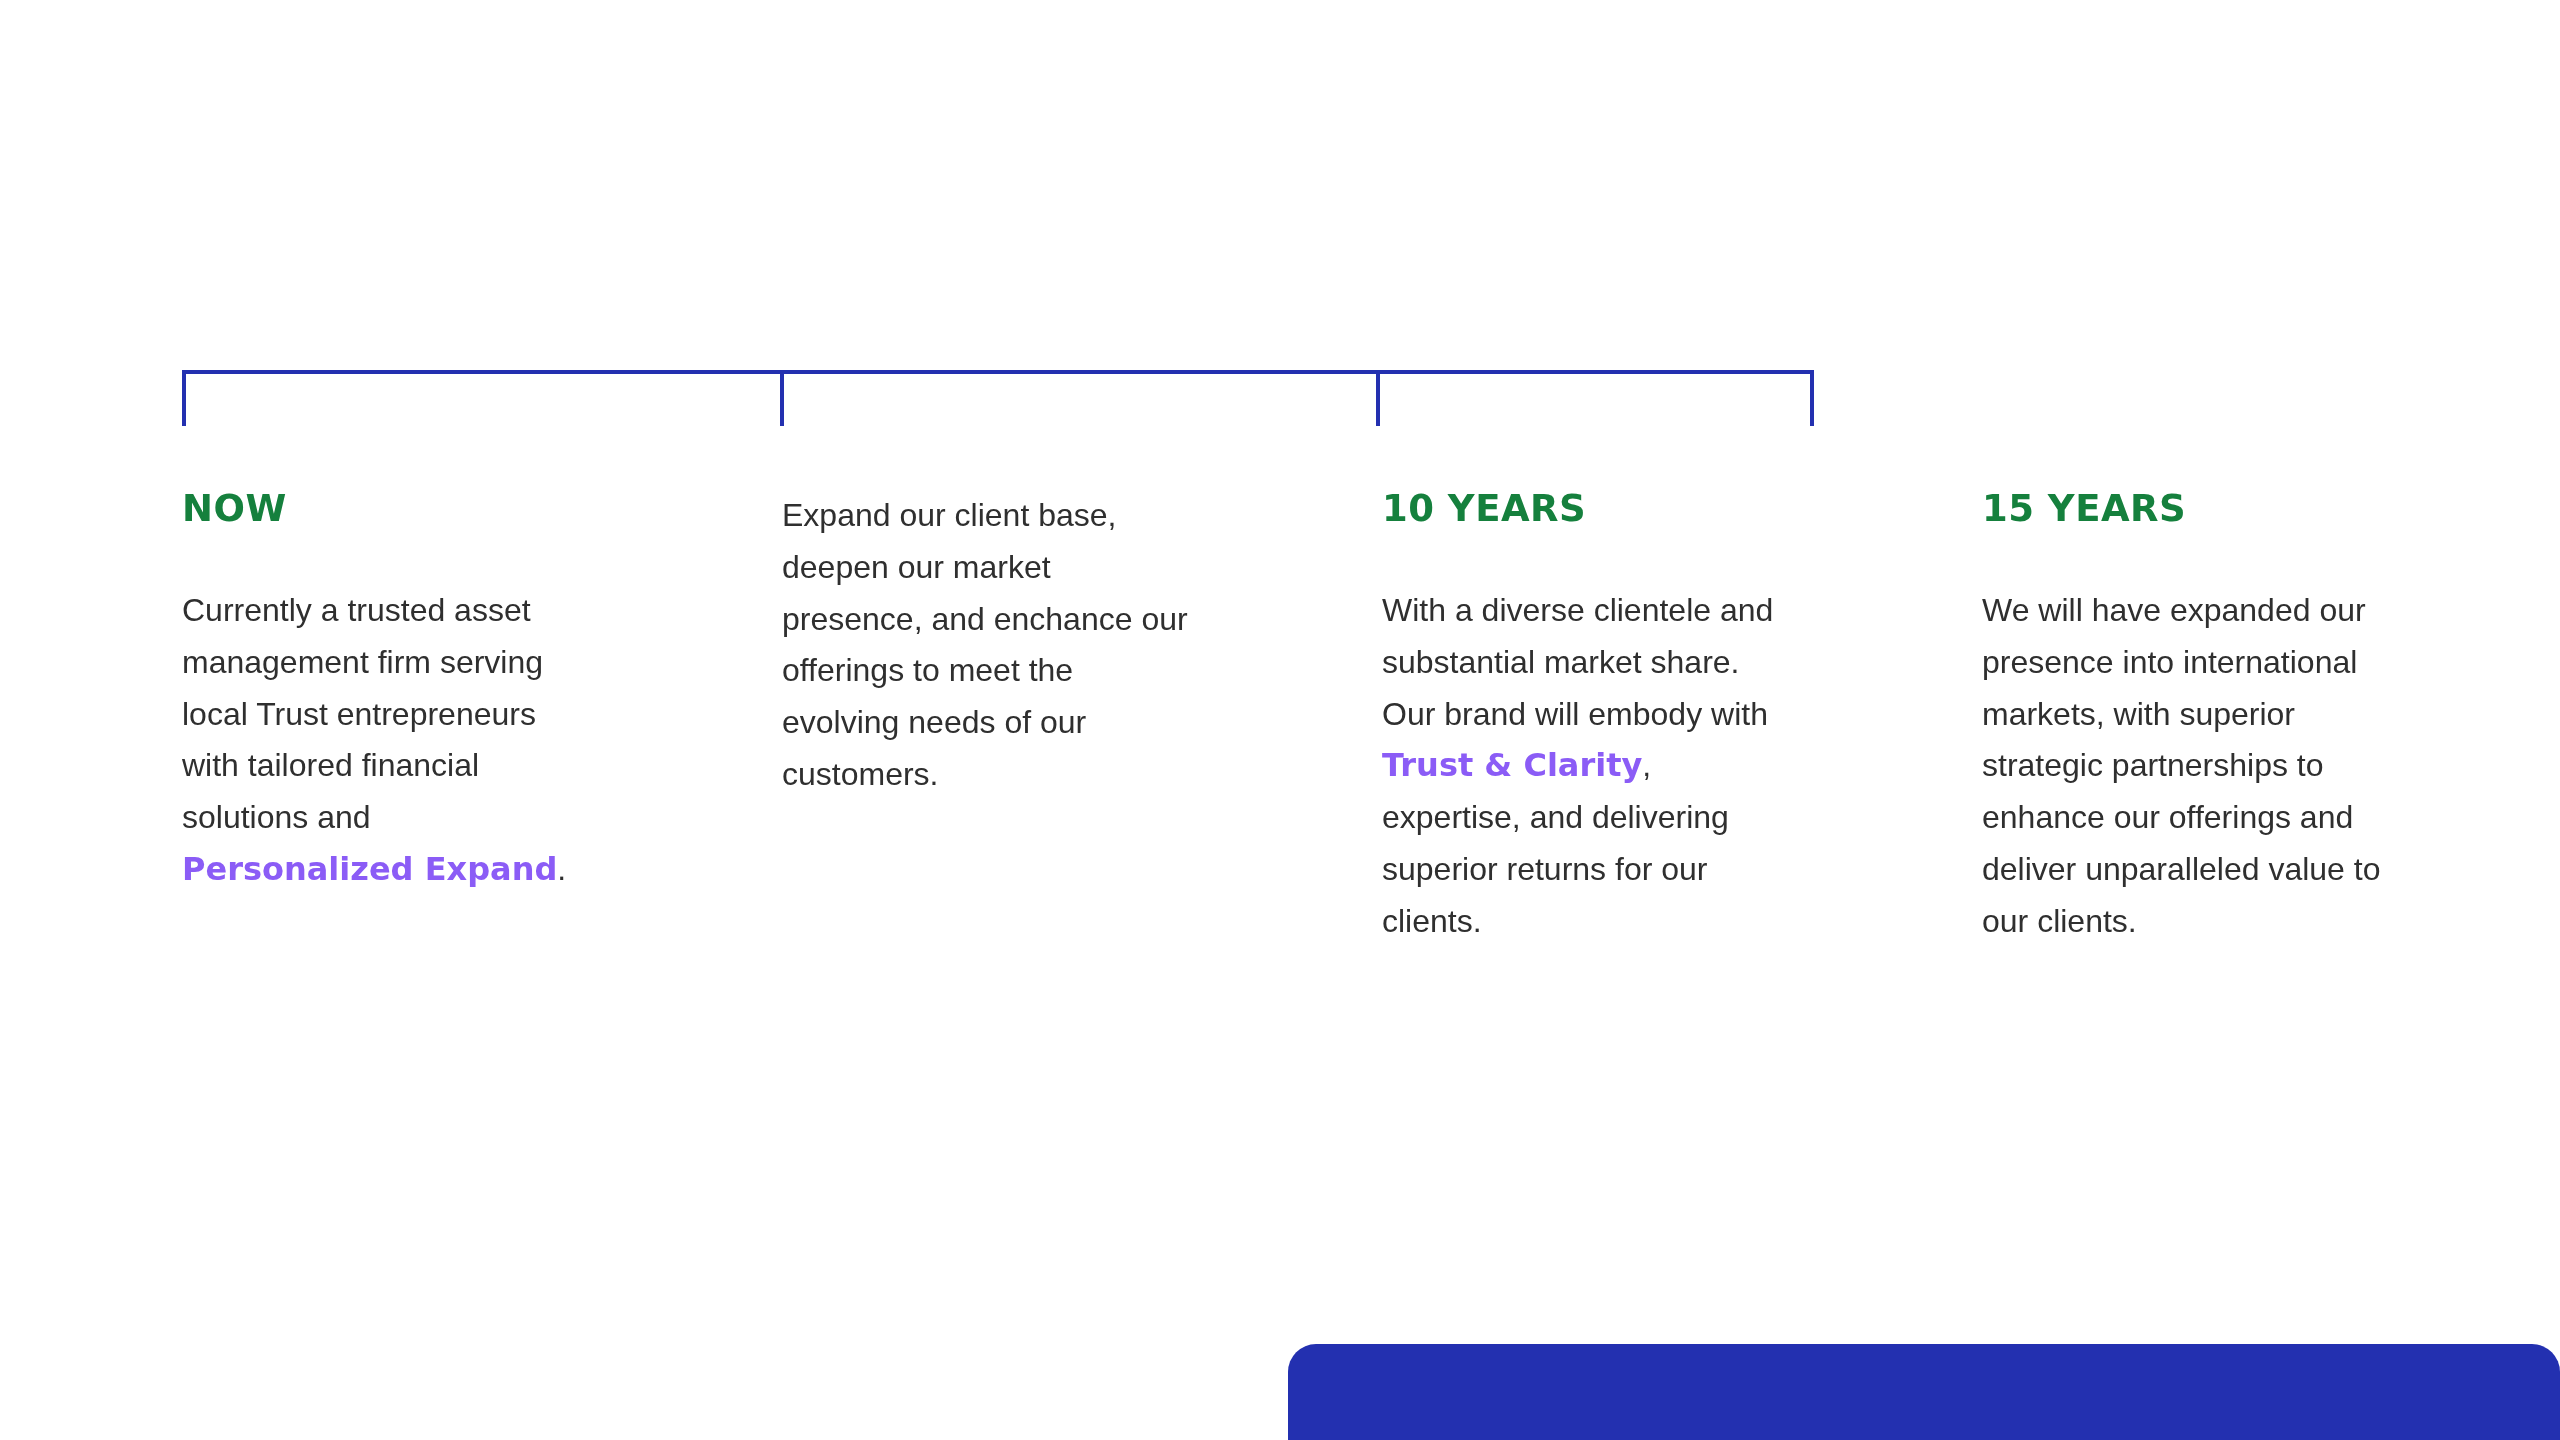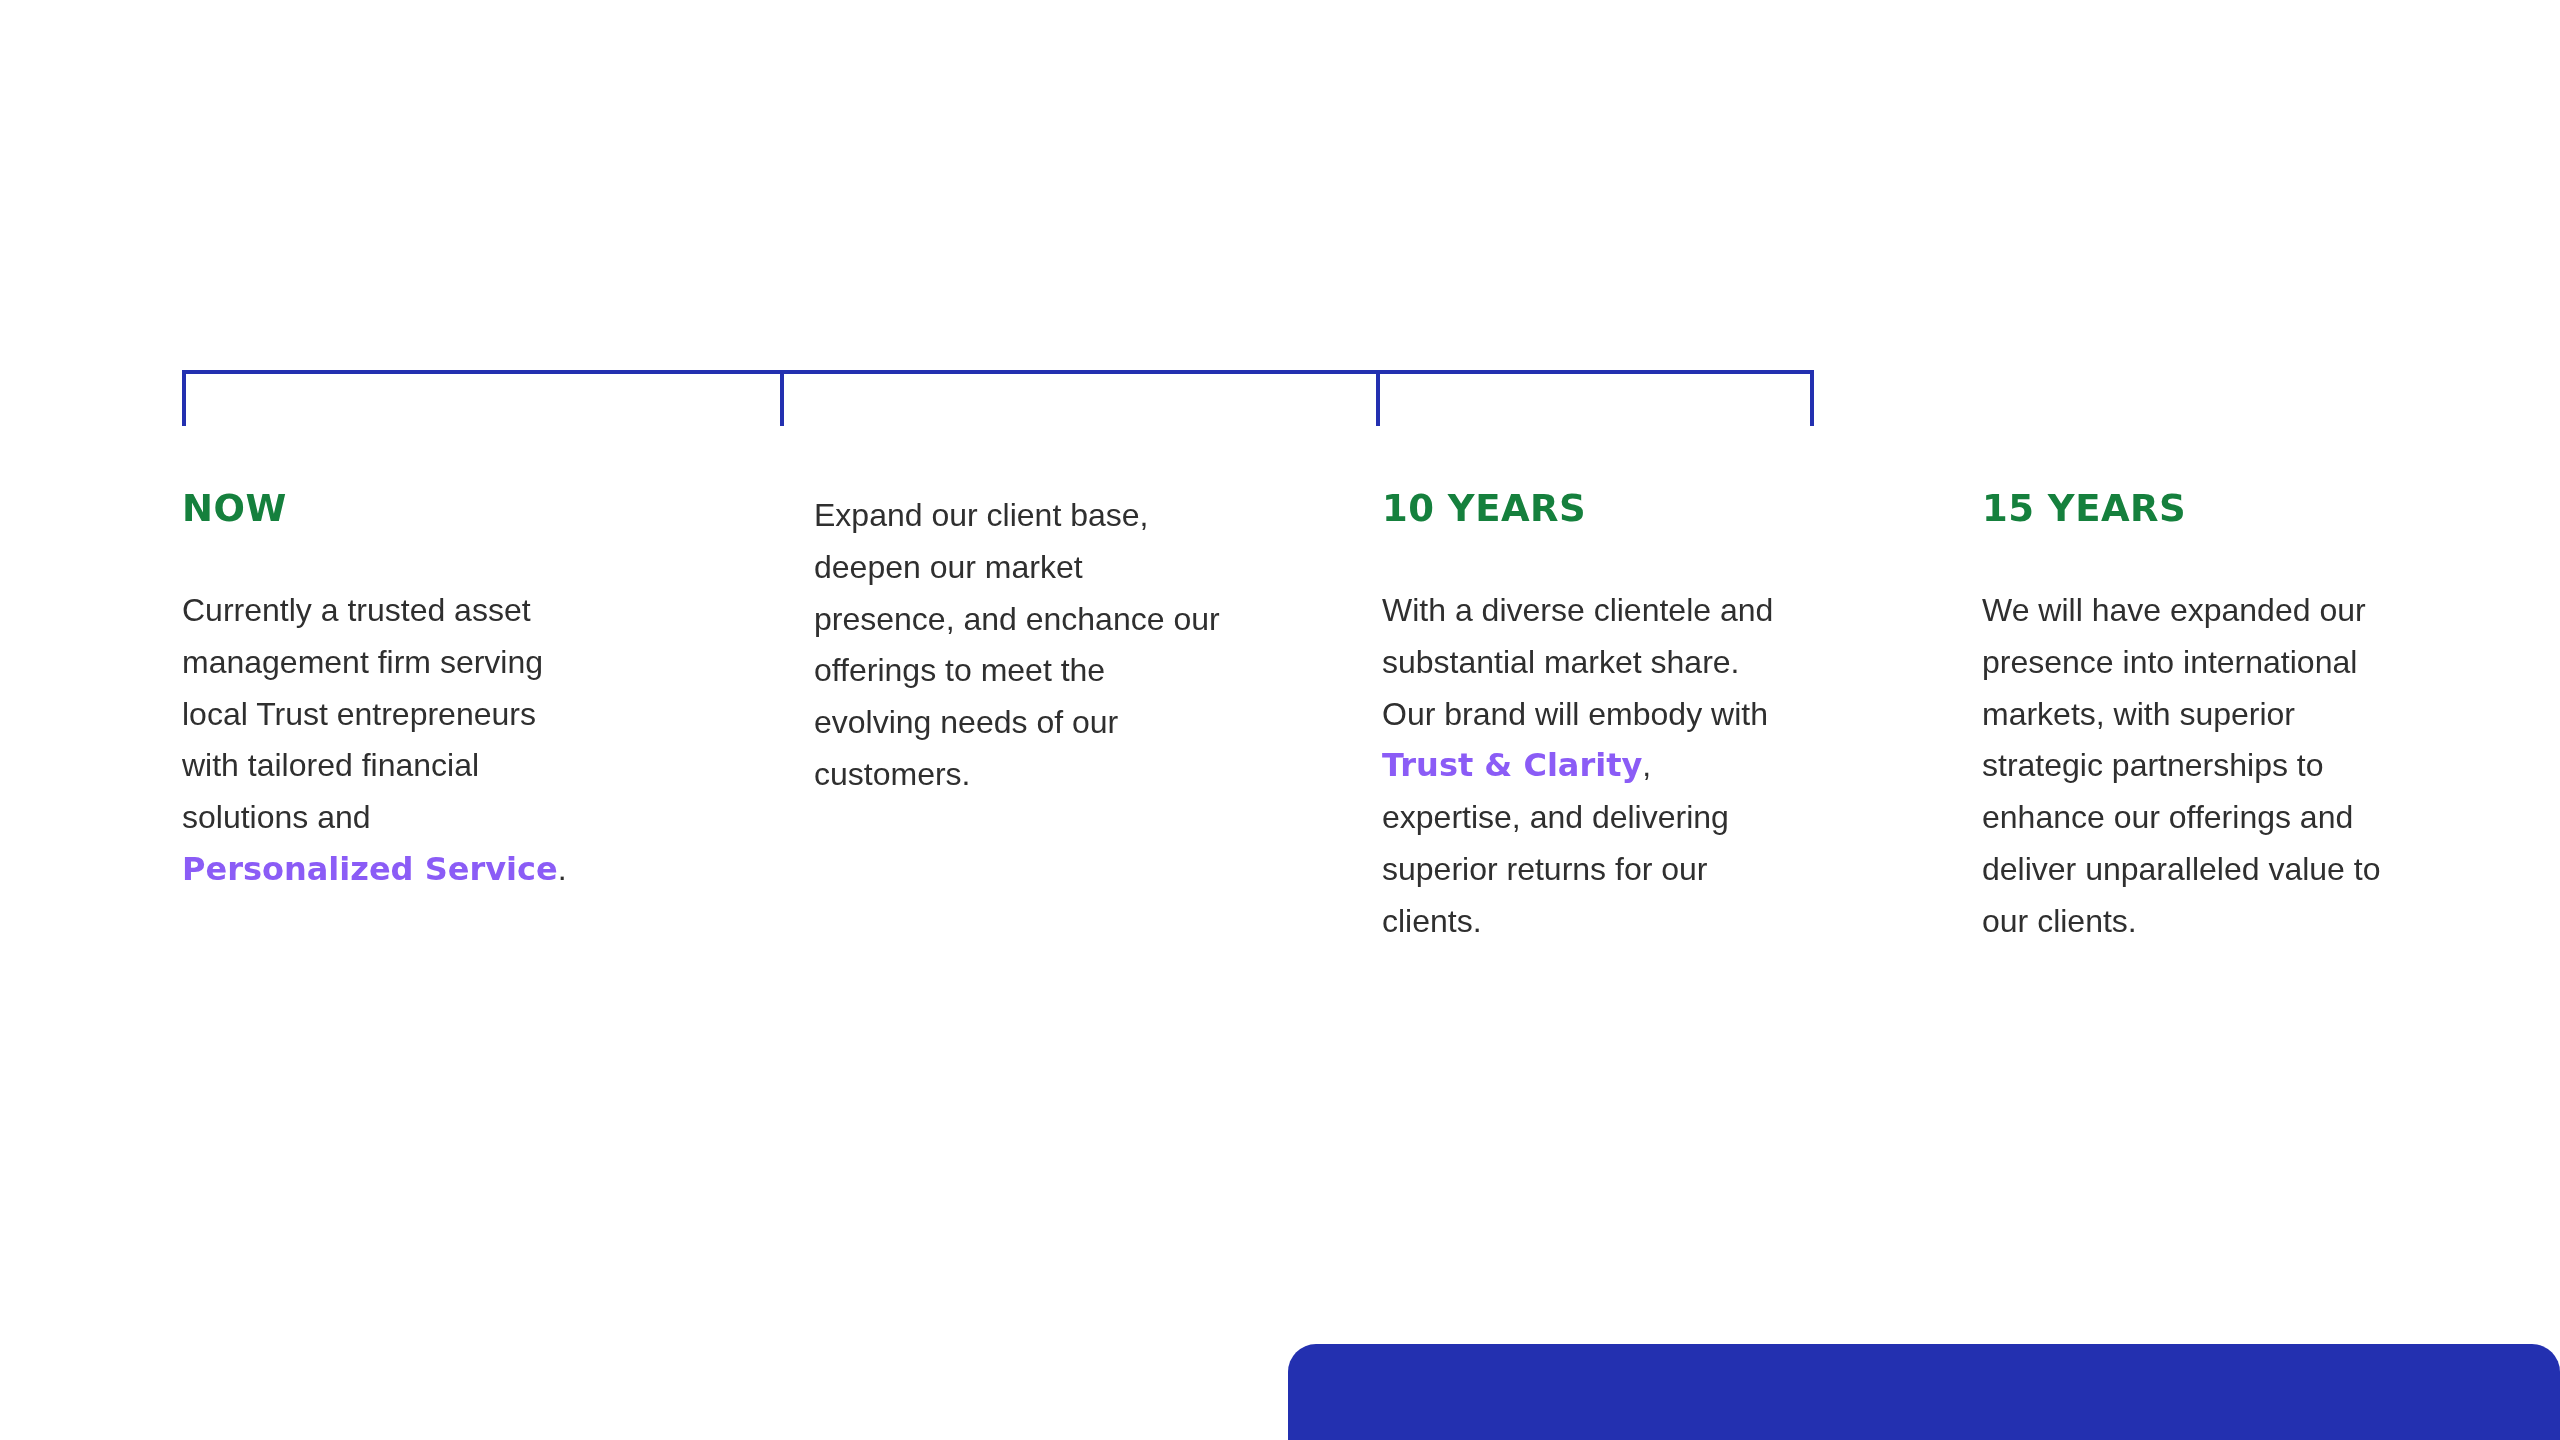--- a/index.html
+++ b/index.html
@@ -72,21 +72,21 @@
     font-weight: 400;
   }
   .col-body .hl {
     color: #8b5cf6;
     font-family: "DejaVu Sans", sans-serif;
     font-weight: 700;
   }
 
   
   .col-0 .col-body { width: 390px; }
-  .col-1 .col-body { width: 410px; margin-left: 32px; }
+  .col-1 .col-body { width: 410px; }
   .col-2 .col-body { width: 400px; }
   .col-3 .col-body { width: 410px; }
 
   
   .bottom-bar {
     position: absolute;
     left: 1288px;
     bottom: 0;
     width: 1272px;
     height: 96px;
@@ -104,21 +104,21 @@
   <div class="tick" style="left:598px;"></div>
   <div class="tick" style="left:1194px;"></div>
   <div class="tick" style="left:1628px;"></div>
 </div>
 
 <div class="columns">
 
   <div class="col col-0">
     <h2 class="col-head">NOW</h2>
     <p class="col-body">
-      <span>Currently a trusted asset management firm serving local Trust entrepreneurs with tailored financial solutions and </span><span class="hl">Personalized Service</span><span>.</span>
+      <span>Currently a trusted asset management firm serving local Trust entrepreneurs with tailored financial solutions and </span><span class="hl">Personalized Expand</span><span>.</span>
     </p>
   </div>
 
   <div class="col col-1">
     <p class="col-body">
       <span>Expand our client base, deepen our market presence, and enchance our offerings to meet the evolving needs of our customers.</span>
     </p>
   </div>
 
   <div class="col col-2">

